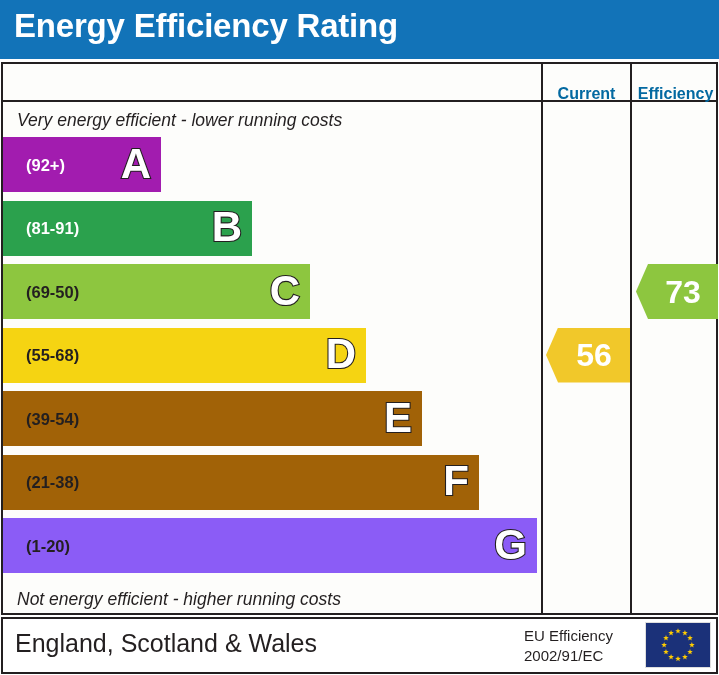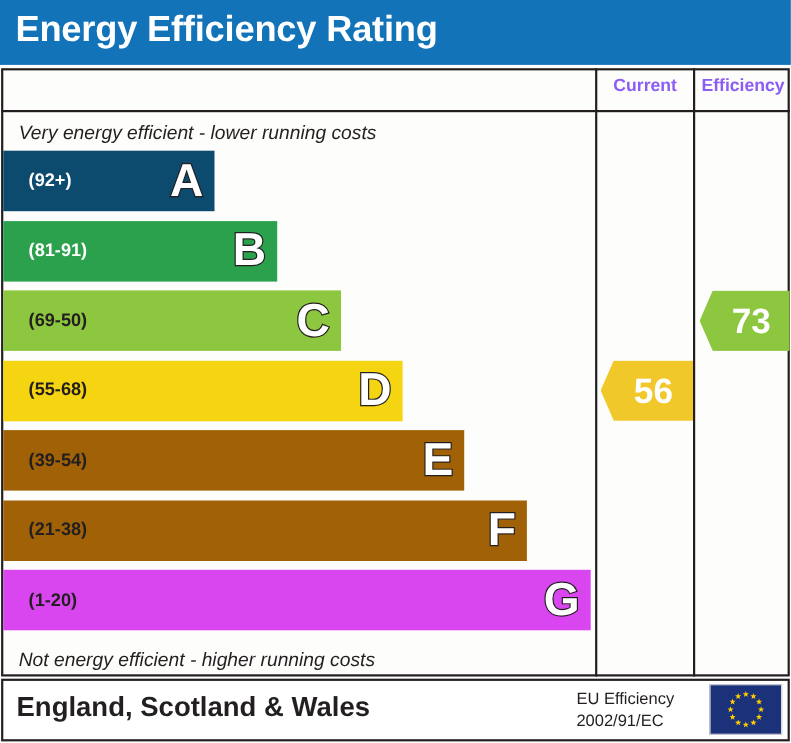--- a/index.html
+++ b/index.html
@@ -70,24 +70,24 @@
     position: absolute;
     left: 1px;
     top: 100px;
     width: 717px;
     height: 2px;
     background: #231f20;
   }
 
   .hdr-label {
     position: absolute;
-    top: 70px;
+    top: 85px;
     font-size: 16px;
     font-weight: bold;
-    color: #8b5cf6;
+    color: #0369a1;
     text-align: center;
   }
   .hdr-label.current  { left: 543px; width: 87px; }
   .hdr-label.potential{ left: 632px; width: 87px; }
 
   
   .caption {
     position: absolute;
     left: 17px;
     font-size: 17.5px;
@@ -155,21 +155,21 @@
     height: 57px;
     border: 2px solid #231f20;
     box-sizing: border-box;
     background: #ffffff;
   }
   .footer-region {
     position: absolute;
     left: 15px;
     top: 629px;
     font-size: 25px;
-    font-weight: bold;
+    font-weight: normal;
     color: #231f20;
     white-space: nowrap;
   }
   .footer-directive {
     position: absolute;
     left: 524px;
     top: 626px;
     font-size: 15px;
     color: #231f20;
     line-height: 1.35;
@@ -201,21 +201,21 @@
   <div class="col-div c2"></div>
   <div class="hdr-rule"></div>
 
   <div class="hdr-label current">Current</div>
   <div class="hdr-label potential">Efficiency</div>
 
   <div class="caption top">Very energy efficient - lower running costs</div>
   <div class="caption bottom">Not energy efficient - higher running costs</div>
 
   <div id="bands-host">
-      <div class="band light" style="top: 137px; width: 192px; background: #0c4a6e; padding-left: 36px;">
+      <div class="band light" style="top: 137px; width: 158px; background: #a21caf; padding-left: 36px;">
         <span class="range">(92+)</span>
         <span class="letter">A</span>
       </div>
       <div class="band light" style="top: 200.5px; width: 249px; background: rgb(43, 161, 77);">
         <span class="range">(81-91)</span>
         <span class="letter">B</span>
       </div>
       <div class="band dark" style="top: 264px; width: 307px; background: rgb(141, 198, 63);">
         <span class="range">(69-50)</span>
         <span class="letter">C</span>
@@ -225,21 +225,21 @@
         <span class="letter">D</span>
       </div>
       <div class="band dark" style="top: 391px; width: 419px; background: #a16207;">
         <span class="range">(39-54)</span>
         <span class="letter">E</span>
       </div>
       <div class="band dark" style="top: 454.5px; width: 476px; background: #a16207;">
         <span class="range">(21-38)</span>
         <span class="letter">F</span>
       </div>
-      <div class="band dark" style="top: 518px; width: 534px; background: #d946ef;">
+      <div class="band dark" style="top: 518px; width: 534px; background: #8b5cf6;">
         <span class="range">(1-20)</span>
         <span class="letter">G</span>
       </div>
     </div>
 
   <div id="ratings-host">
       <div class="rating" style="left: 546px; width: 84px; top: 327.5px; background: rgb(241, 200, 42);">
         <span class="val">56</span>
       </div>
       <div class="rating" style="left: 636px; width: 82px; top: 264px; background: rgb(141, 198, 63);">

